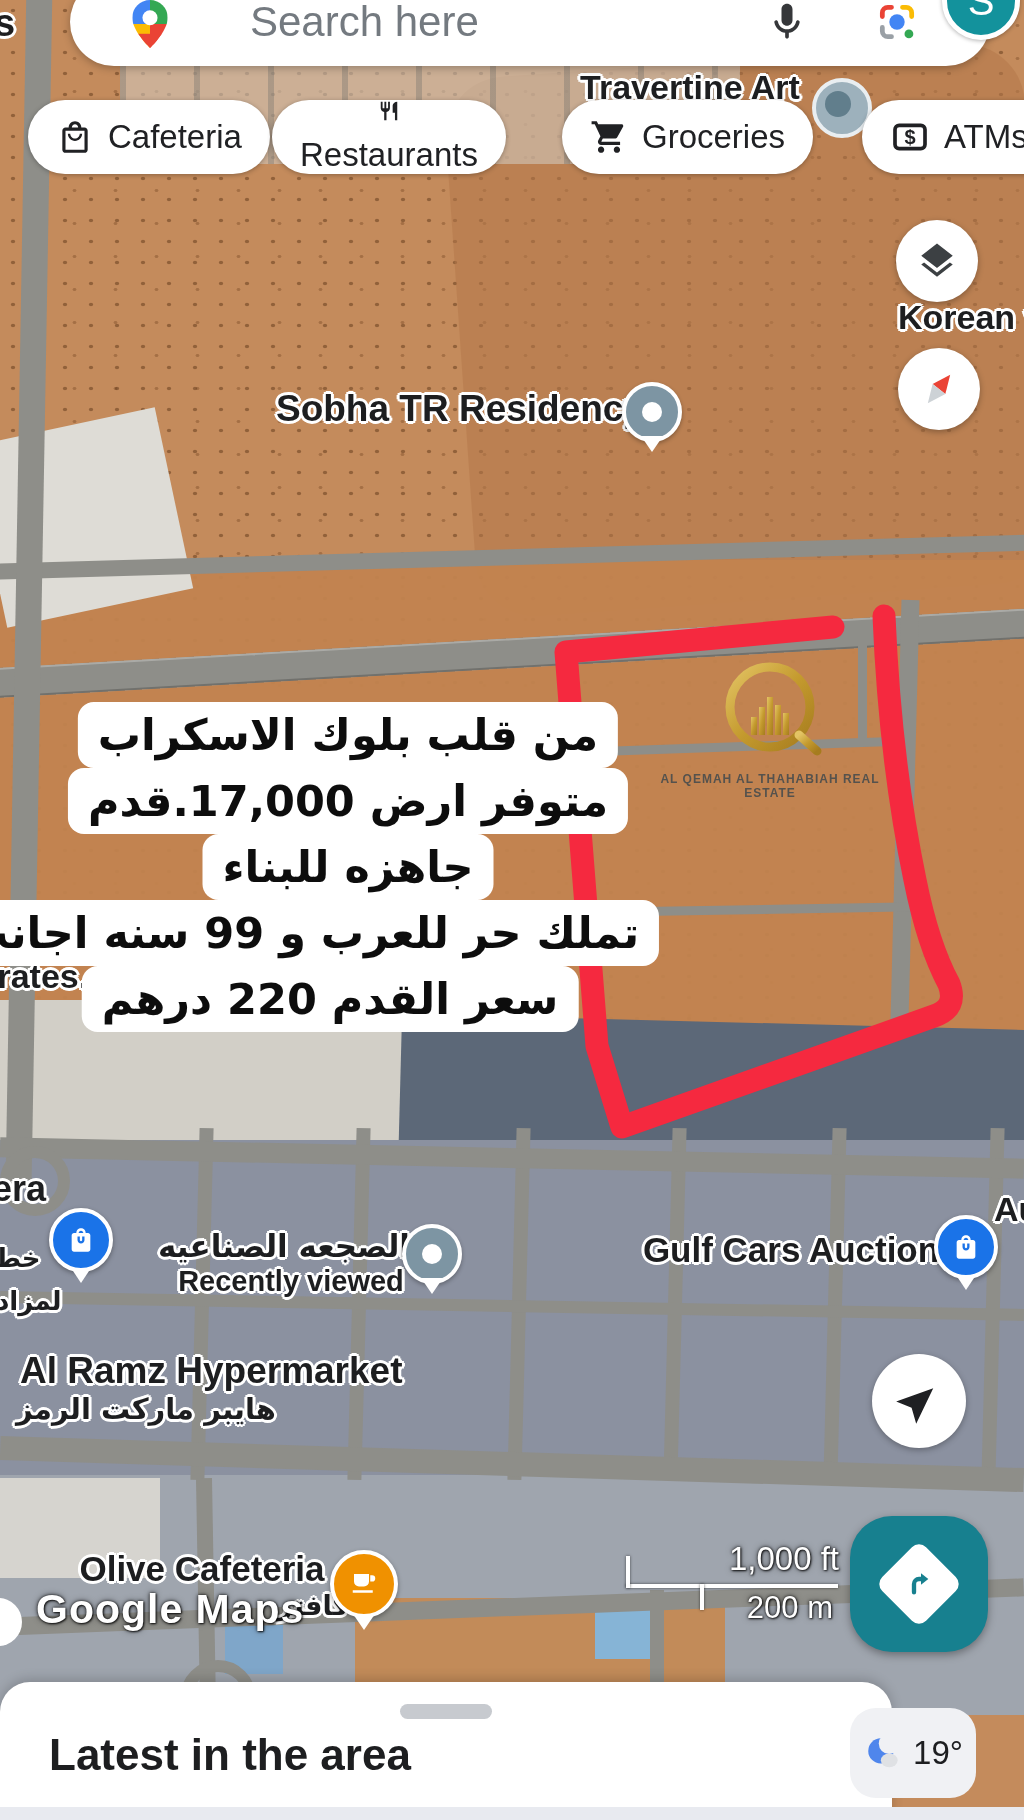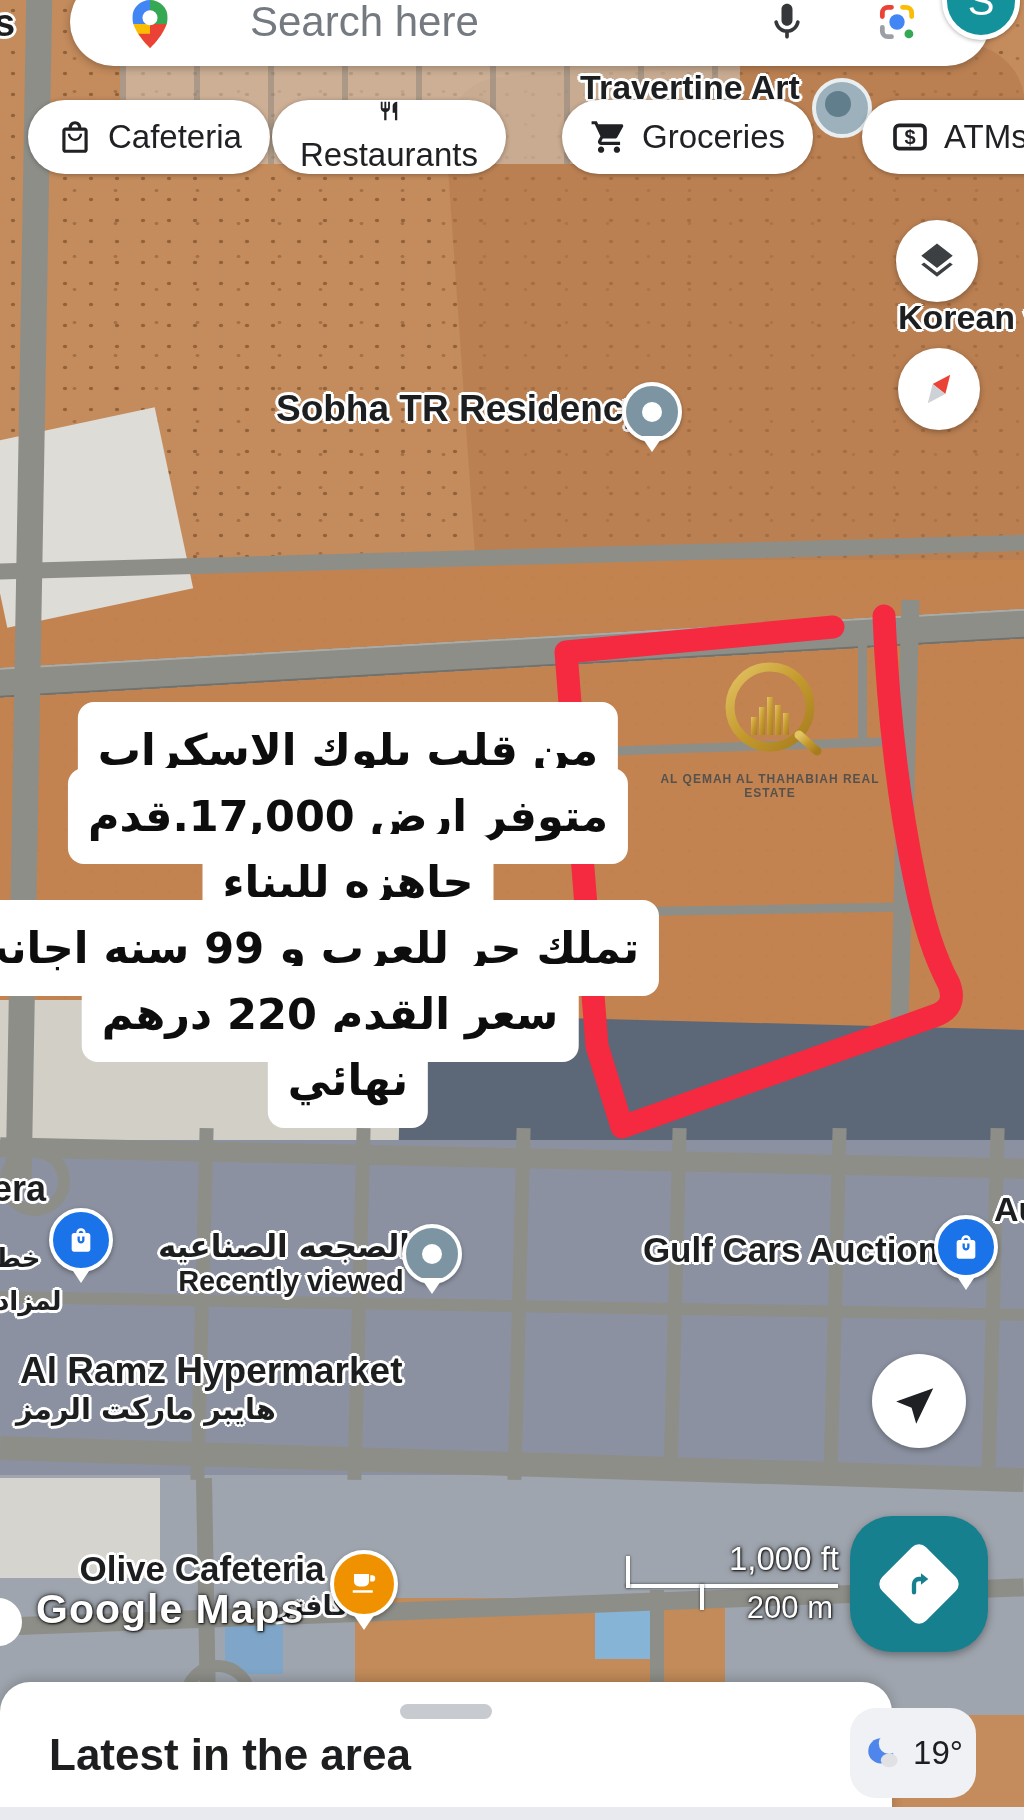--- a/index.html
+++ b/index.html
@@ -37,21 +37,21 @@
     background:#1a73e8;border:4px solid #fff;display:flex;align-items:center;
     justify-content:center;box-shadow:0 2px 5px rgba(0,0,0,.35);}
   .pin-blue .tail{position:absolute;left:50%;bottom:-15px;transform:translateX(-50%);
     width:0;height:0;border-left:10px solid transparent;border-right:10px solid transparent;
     border-top:15px solid #fff;}
   .gray-poi{position:absolute;z-index:6;width:52px;height:52px;border-radius:50%;
     background:#9db1bc;border:4px solid #e9eef1;}
   .gray-poi:after{content:"";position:absolute;left:9px;top:9px;width:26px;height:26px;
     border-radius:50%;background:#617e8c;}
   
-  .ovl{position:absolute;z-index:7;background:#fff;border-radius:16px;padding:15px 20px;
+  .ovl{position:absolute;z-index:7;background:#fff;border-radius:16px;padding:0 20px;
     font-family:"DejaVu Sans",sans-serif;font-weight:bold;font-size:43px;line-height:66px;
     color:#0d0d0d;direction:rtl;white-space:nowrap;}
   
   .chip{position:absolute;top:100px;height:74px;background:#fff;border-radius:38px;
     display:flex;align-items:center;gap:14px;padding:0 28px;z-index:10;
     box-shadow:0 1px 5px rgba(0,0,0,.3);font-size:33px;font-weight:500;color:#202124;}
   .cbtn{position:absolute;width:82px;height:82px;border-radius:50%;background:#fff;
     display:flex;align-items:center;justify-content:center;z-index:10;
     box-shadow:0 2px 6px rgba(0,0,0,.3);}
   .wtext{color:#fff;font-weight:600;
@@ -123,21 +123,20 @@
         </g>
       </svg>
       <div style="font-size:12px;font-weight:bold;color:#55524d;letter-spacing:1px;margin-top:3px;">AL QEMAH AL THAHABIAH REAL ESTATE</div>
     </div>
 
     <div class="ovl" style="left:348px;top:702px;transform:translateX(-50%);">من قلب بلوك الاسكراب</div>
     <div class="ovl" style="left:348px;top:768px;transform:translateX(-50%);">متوفر ارض 17,000.قدم</div>
     <div class="ovl" style="left:348px;top:834px;transform:translateX(-50%);">جاهزه للبناء</div>
     <div class="ovl" style="left:302px;top:900px;transform:translateX(-50%);">تملك حر للعرب و 99 سنه اجانب</div>
     <div class="ovl" style="left:330px;top:966px;transform:translateX(-50%);">سعر القدم 220 درهم</div>
-    <div class="ovl" style="left:348px;top:1032px;transform:translateX(-50%);">نهائي</div>
 
     <div class="olab" style="left:-6px;top:2px;font-size:38px;">s</div>
     <div class="olab ctr" style="left:690px;top:68px;font-size:34px;">Travertine Art</div>
     <div class="olab" style="left:570px;top:110px;font-size:34px;">la</div>
     <div class="olab" style="left:898px;top:298px;font-size:34px;">Korean v</div>
     <div class="olab ctr" style="left:460px;top:388px;font-size:37px;">Sobha TR Residency</div>
     <div class="olab" style="left:-8px;top:915px;font-size:34px;">ss</div>
     <div class="olab" style="left:-12px;top:957px;font-size:34px;">irates...</div>
     <div class="olab" style="left:-8px;top:1168px;font-size:36px;">era</div>
     <div class="olab ar" style="left:-6px;top:1243px;font-size:26px;">خط</div>

